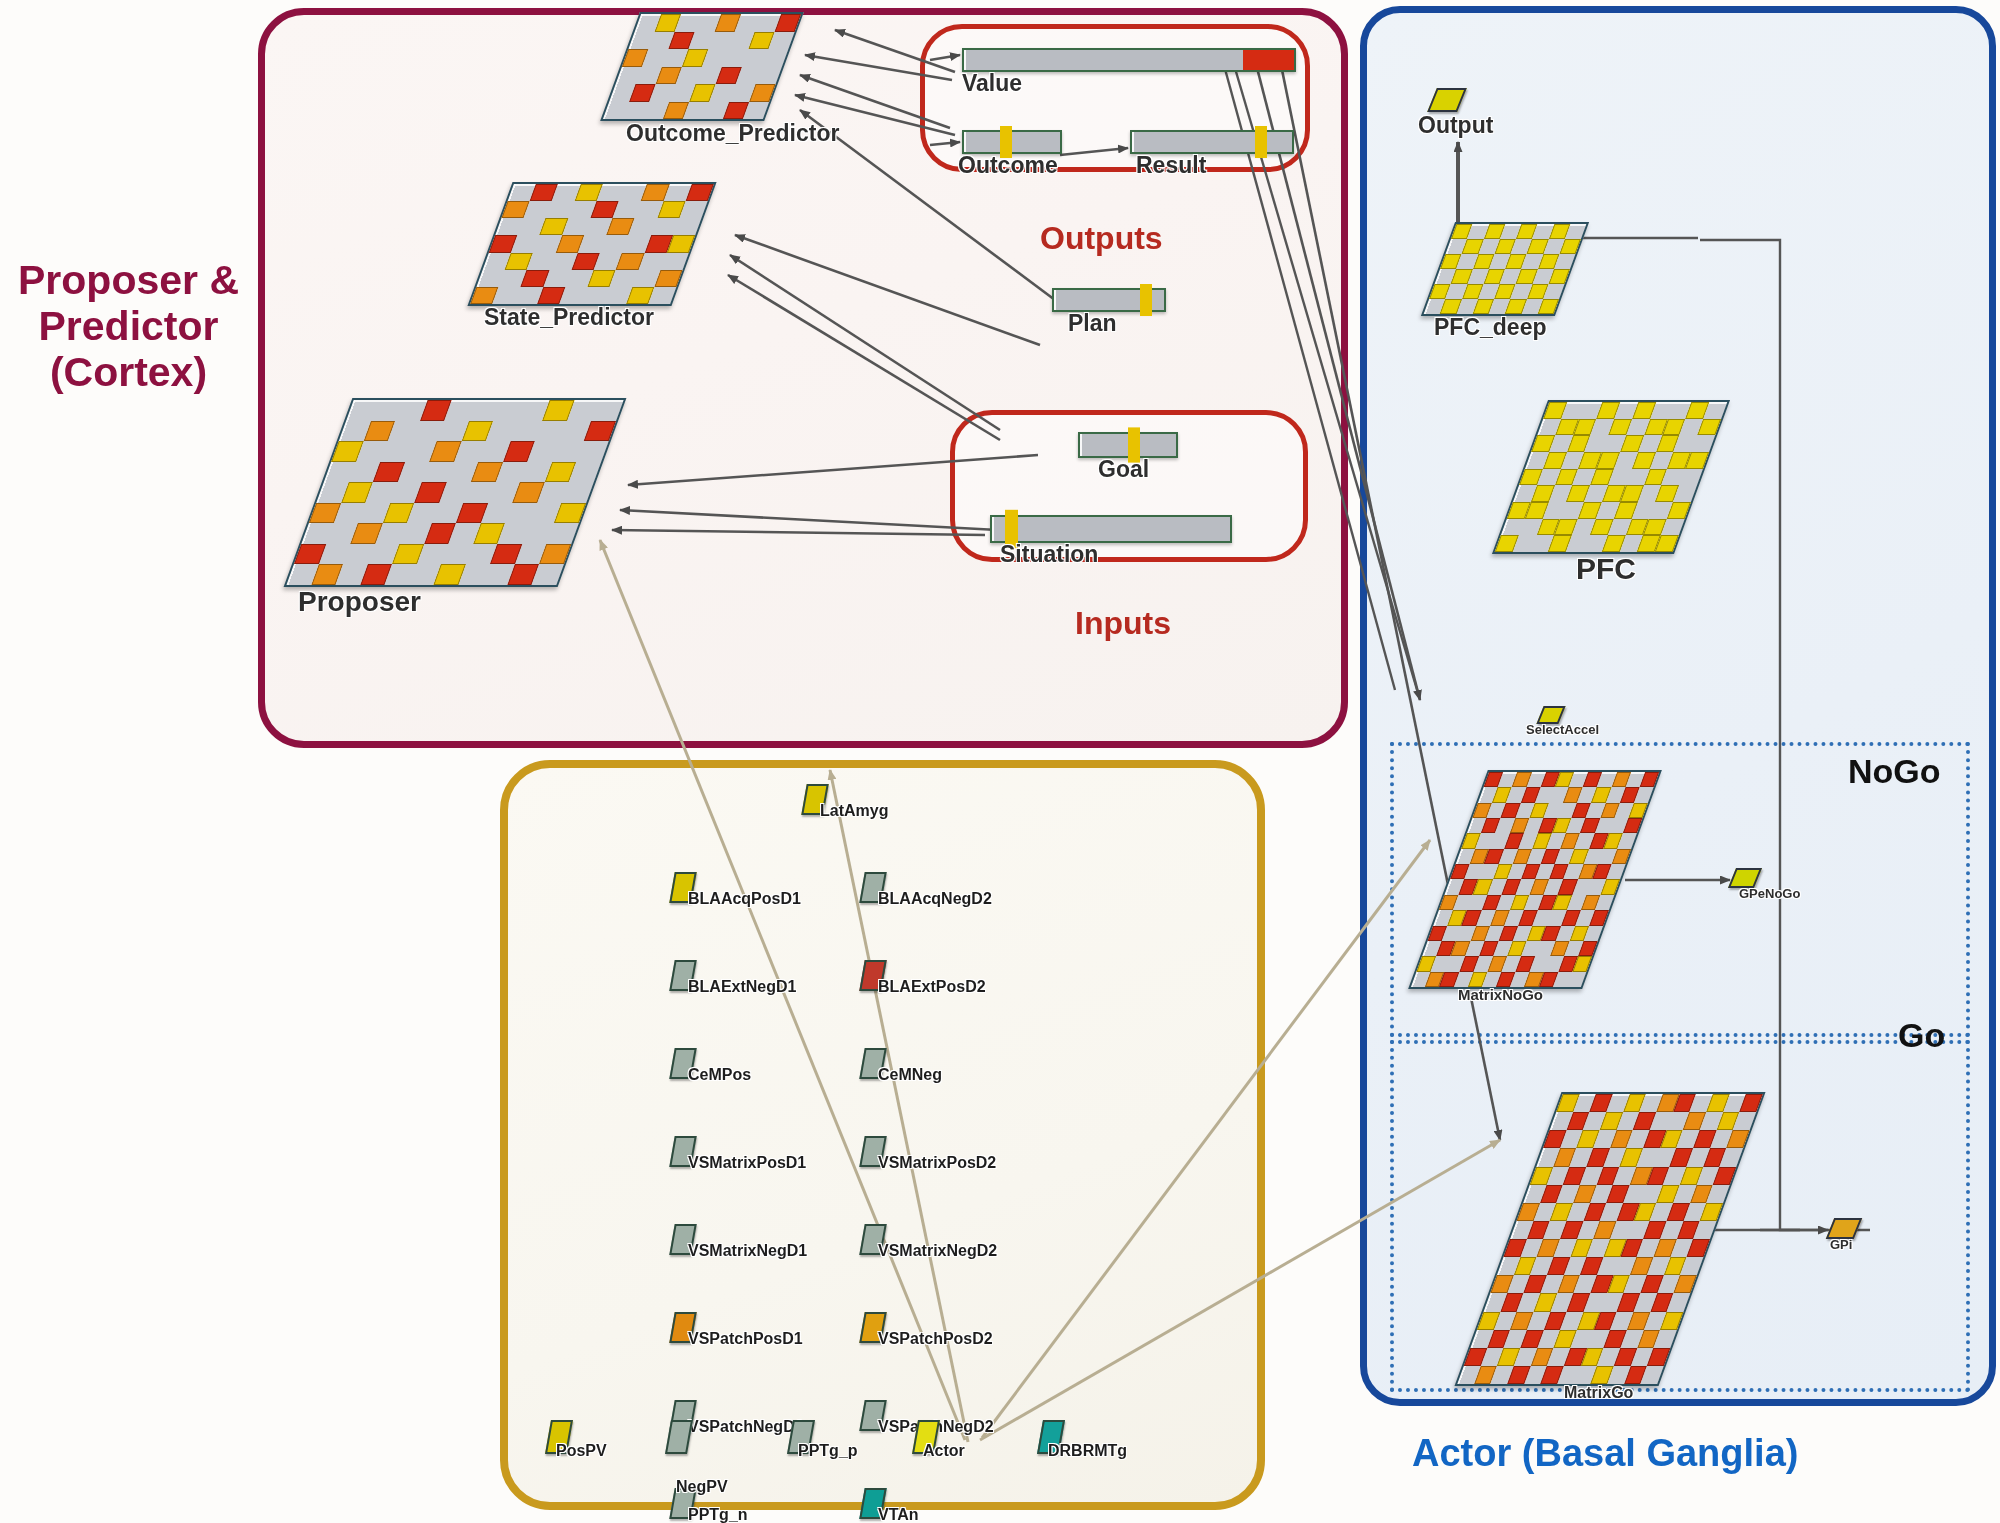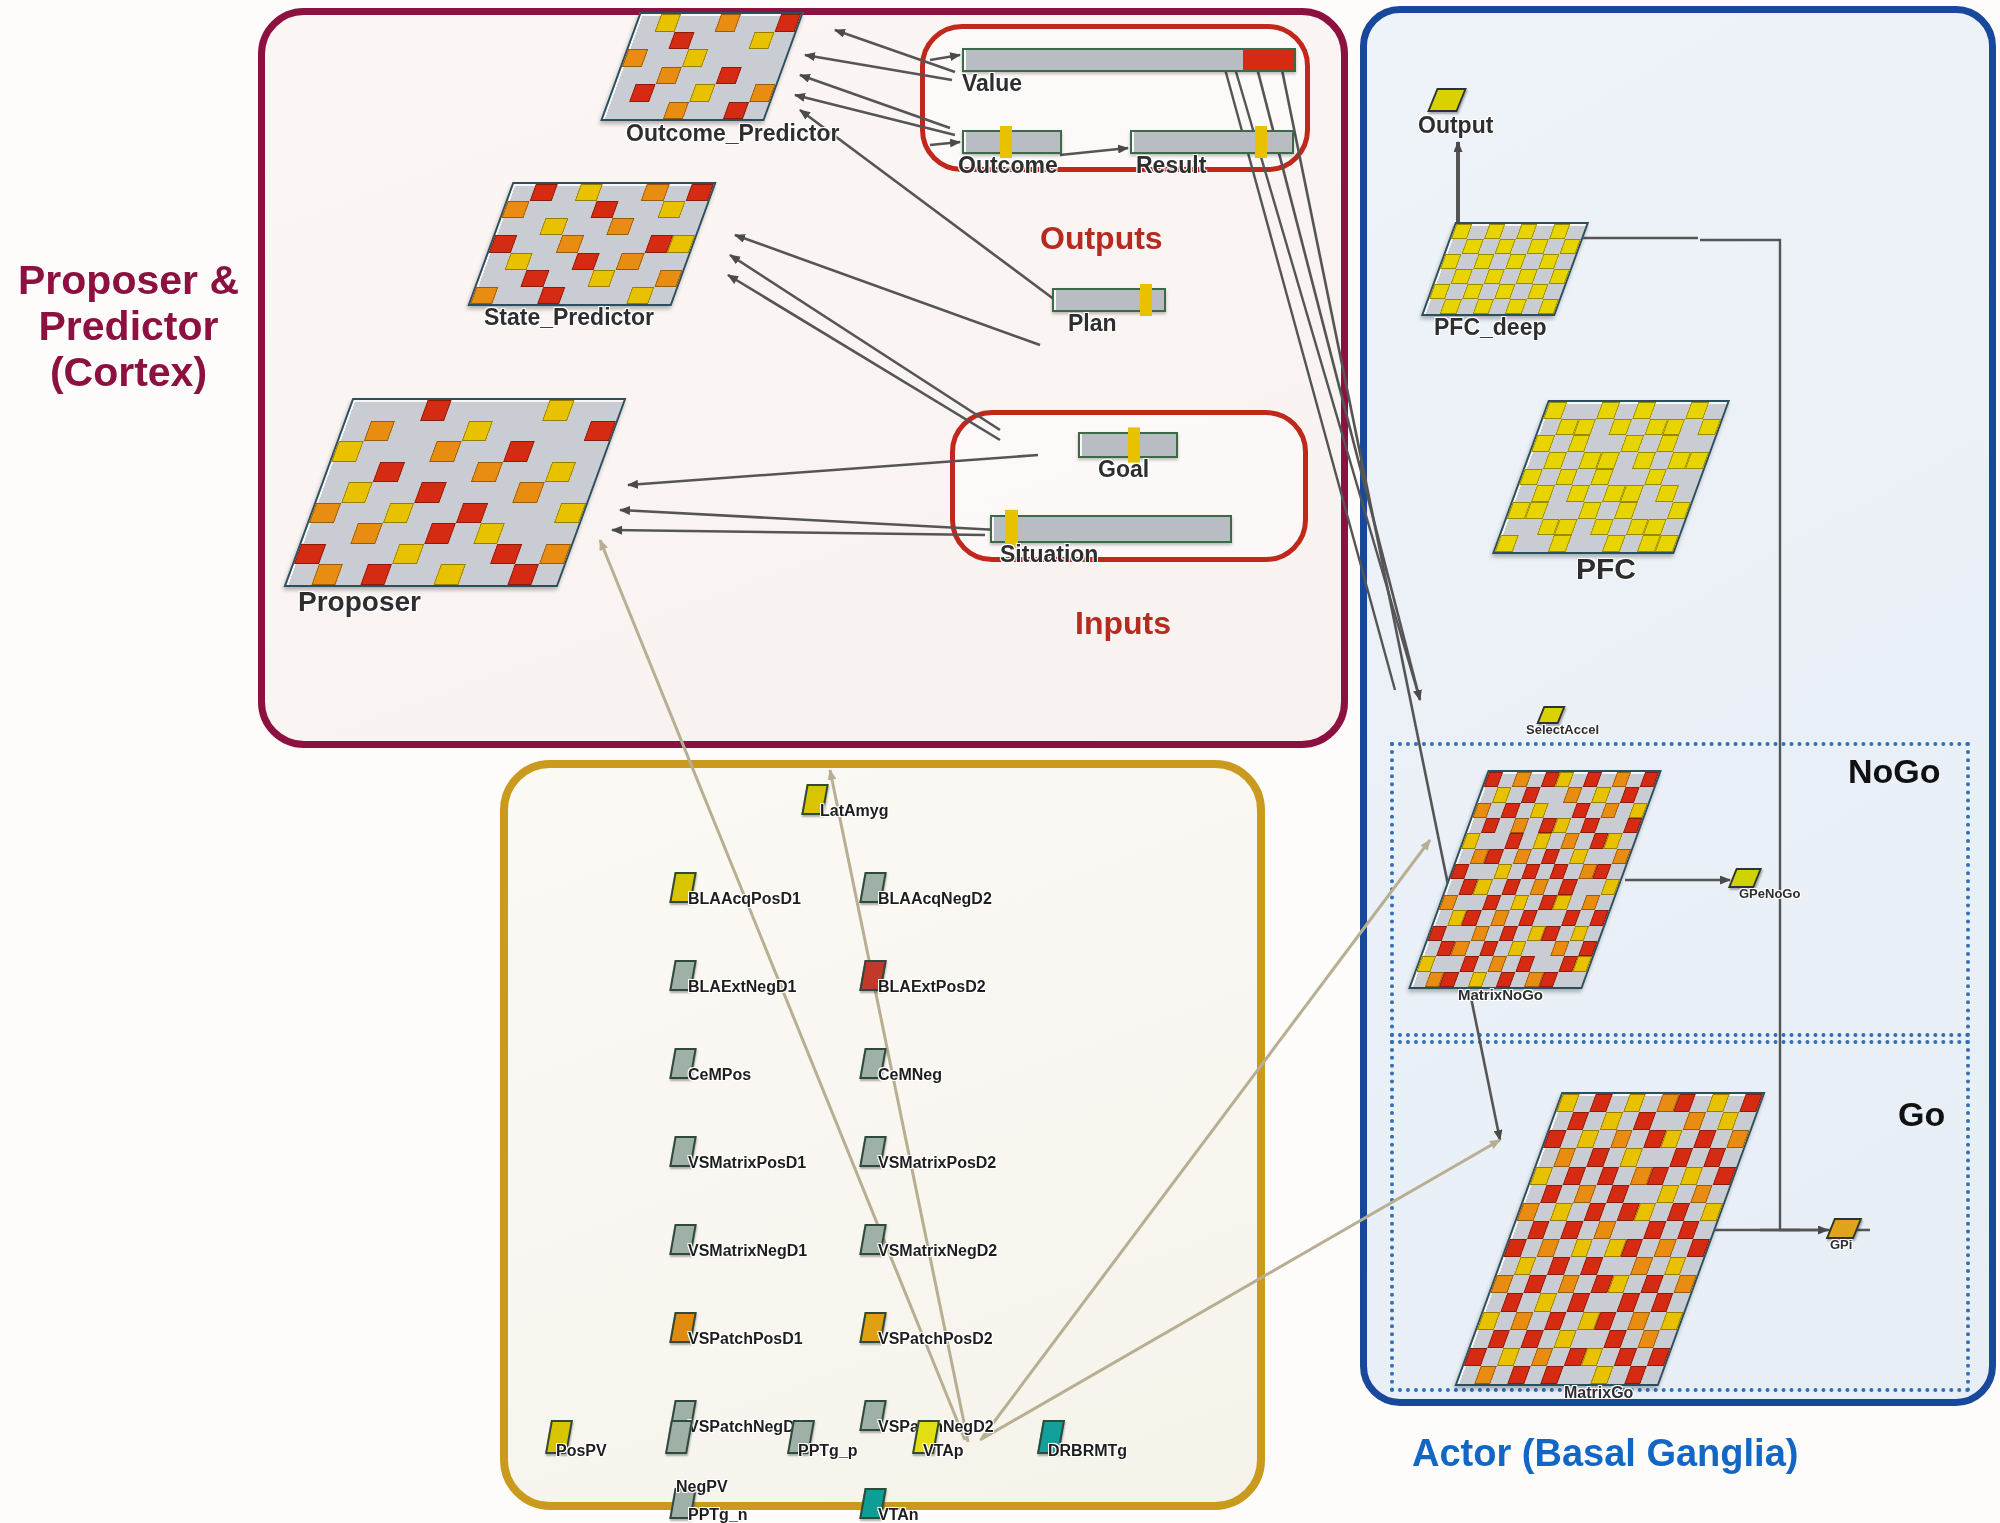--- a/index.html
+++ b/index.html
@@ -68,21 +68,21 @@
     white-space:nowrap;
   }
   #outputs-title{left:1040px;top:220px;}
   #inputs-title{left:1075px;top:605px;}
 
   .band-title{
     position:absolute;font-weight:bold;font-size:34px;color:#111;
     white-space:nowrap;
   }
   #nogo-title{left:1848px;top:752px;}
-  #go-title{left:1898px;top:1095px;}
+  #go-title{left:1898px;top:1016px;}
 
   
   .layer{position:absolute;}
   .sheet{
     position:relative;
     background-color:#c9ccd2;
     background-image:
       repeating-linear-gradient(to right, rgba(255,255,255,.85) 0 2px, transparent 2px 100%),
       repeating-linear-gradient(to bottom, rgba(255,255,255,.85) 0 2px, transparent 2px 100%);
     box-shadow:0 3px 4px rgba(0,0,0,.28);
@@ -1194,21 +1194,21 @@
       <div class="layer" style="left: 668px; top: 1420px;">
         <div class="unitbox" style="height: 30px; background: rgb(159, 176, 166);"></div>
         <div class="unit-label" style="left: 8px; top: 22px; margin-top: 36px;">NegPV</div>
       </div>
       <div class="layer" style="left: 790px; top: 1420px;">
         <div class="unitbox" style="height: 30px; background: rgb(159, 176, 166);"></div>
         <div class="unit-label" style="left: 8px; top: 22px;">PPTg_p</div>
       </div>
       <div class="layer" style="left: 915px; top: 1420px;">
         <div class="unitbox" style="height: 30px; background: rgb(227, 222, 18);"></div>
-        <div class="unit-label" style="left: 8px; top: 22px;">VTAp</div>
+        <div class="unit-label" style="left: 8px; top: 22px;">Actor</div>
       </div>
       <div class="layer" style="left: 1040px; top: 1420px;">
         <div class="unitbox" style="height: 30px; background: rgb(19, 160, 154);"></div>
         <div class="unit-label" style="left: 8px; top: 22px;">DRBRMTg</div>
       </div>
     </div>
 
 </div>
 
 </body></html>

